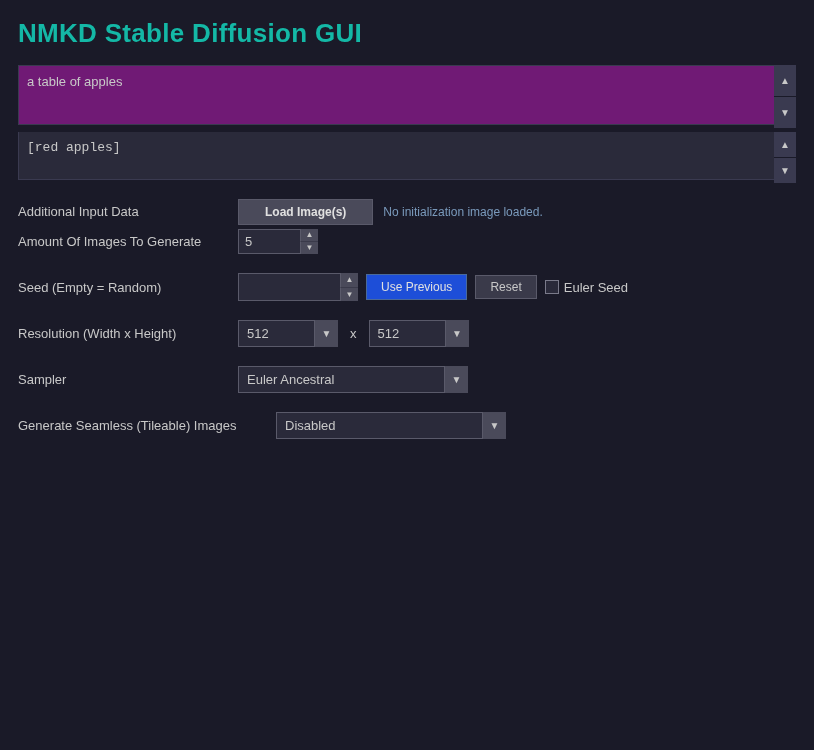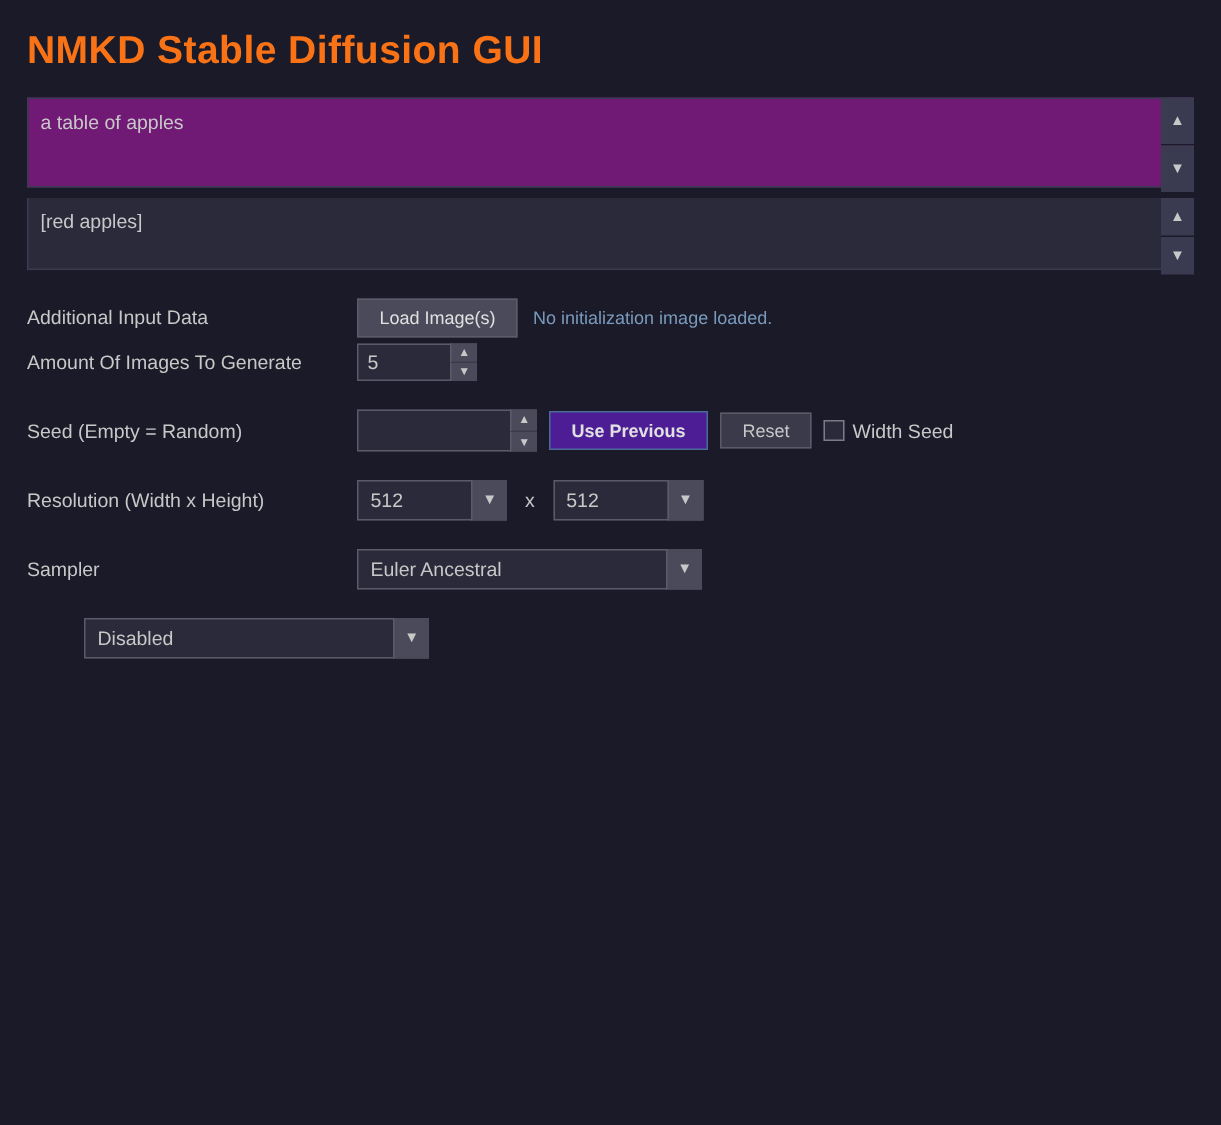--- a/index.html
+++ b/index.html
@@ -17,21 +17,21 @@
 
     .app-container {
       background: #1e1e2e;
       background-color: #1a1a28;
       width: 814px;
       min-height: 750px;
       padding: 18px 18px 30px 18px;
     }
 
     h1.app-title {
-      color: #f97316;
+      color: #14b8a6;
       font-size: 26px;
       font-weight: 600;
       margin-bottom: 16px;
       letter-spacing: 0.3px;
     }
 
     .prompt-area {
       position: relative;
       margin-bottom: 4px;
     }
@@ -74,21 +74,21 @@
       width: 100%;
       background: #2a2a3a;
       border: 1px solid #3a3a50;
       border-top: none;
       color: #c8c8c8;
       font-size: 13px;
       padding: 8px 30px 8px 8px;
       resize: none;
       height: 48px;
       outline: none;
-      font-family: Liberation Sans, sans-serif;
+      font-family: Liberation Mono, monospace;
     }
 
     .row {
       display: flex;
       align-items: center;
       margin-bottom: 14px;
       min-height: 32px;
     }
 
     .row-label {
@@ -103,37 +103,37 @@
       align-items: center;
       flex: 1;
       gap: 8px;
     }
 
     
     .btn-gray {
       background: #4a4a5a;
       border: 1px solid #5a5a6a;
       color: #e0e0e0;
-      padding: 5px 14px;
+      padding: 5px 26px;
       font-size: 12px;
       cursor: pointer;
       font-family: inherit;
       min-width: 100px;
       text-align: center;
+      font-weight: bold;
     }
 
     .btn-blue {
-      background: #4c1d95;
+      background: #1d4ed8;
       border: 1px solid #4a6a9a;
       color: #e0e0e0;
       padding: 5px 14px;
       font-size: 12px;
       cursor: pointer;
       font-family: inherit;
-      font-weight: bold;
     }
 
     .status-text {
       color: #7a9abc;
       font-size: 12px;
     }
 
     
     .number-input-wrap {
       position: relative;
@@ -372,21 +372,21 @@
         <input type="text" class="seed-input" value="" placeholder="" style="">
         <div class="spinner-btns">
           <button class="spinner-btn up">▲</button>
           <button class="spinner-btn down">▼</button>
         </div>
       </div>
       <button class="btn-blue">Use Previous</button>
       <button class="btn-reset">Reset</button>
       <div class="checkbox-wrap">
         <div class="custom-checkbox"></div>
-        <span>Width Seed</span>
+        <span>Euler Seed</span>
       </div>
     </div>
   </div>
 
   <div class="row">
     <div class="row-label">Resolution (Width x Height)</div>
     <div class="row-content">
       <div class="select-wrap">
         <select class="custom-select" style="width:80px;">
           <option>512</option>
@@ -422,20 +422,21 @@
           <option>DPM2 a</option>
           <option>DDIM</option>
           <option>PLMS</option>
         </select>
         <div class="select-arrow">▼</div>
       </div>
     </div>
   </div>
 
   <div class="row">
+    <div class="row-label">Generate Seamless (Tileable) Images</div>
     <div class="row-content">
       <div class="select-wrap">
         <select class="custom-select" style="width:230px;margin-left:38px;">
           <option>Disabled</option>
           <option>Enabled</option>
           <option>Horizontal</option>
           <option>Vertical</option>
         </select>
         <div class="select-arrow">▼</div>
       </div>

